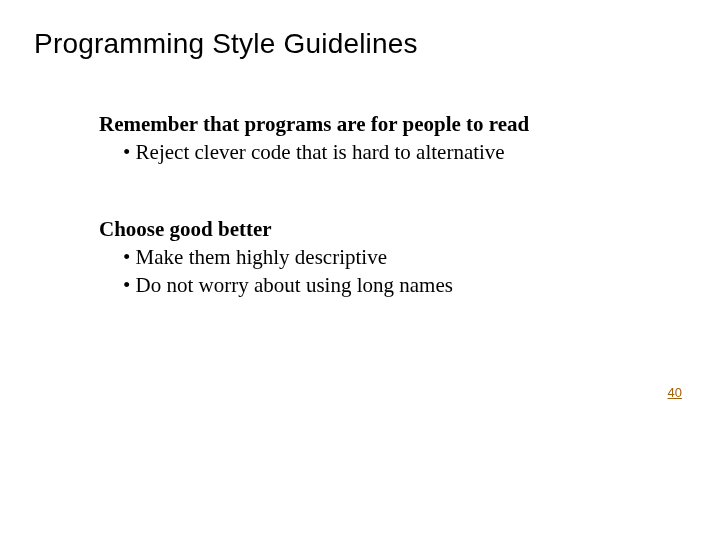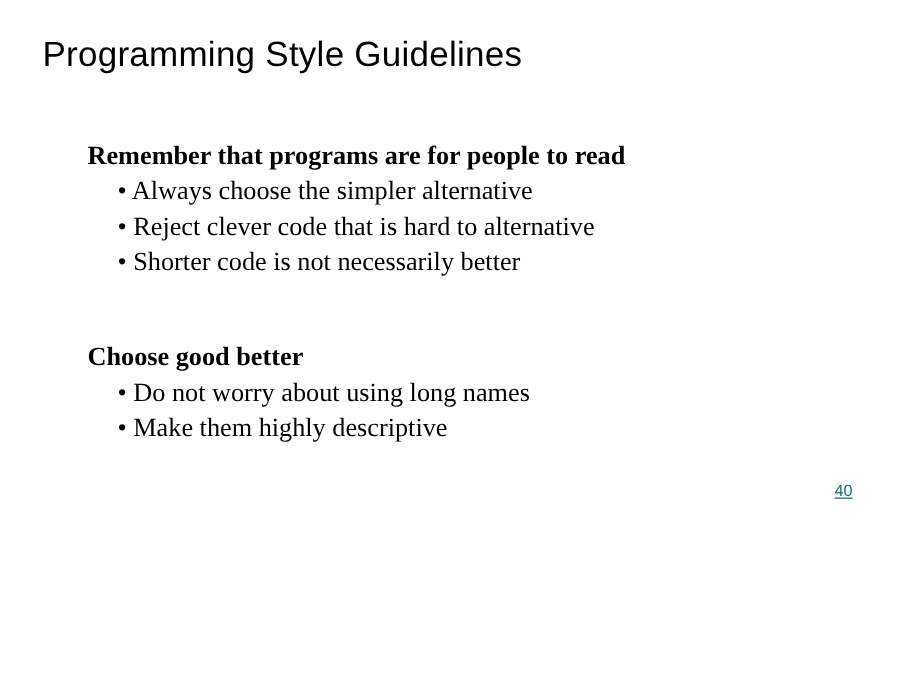--- a/index.html
+++ b/index.html
@@ -20,21 +20,21 @@
     position: relative;
   }
   .title {
     font-family: Arial, Helvetica, sans-serif;
     font-size: 28px;
     font-weight: 400;
     margin: 0 0 50px 0;
     letter-spacing: 0.2px;
   }
   .body {
-    margin-left: 36px;
+    margin-left: 65px;
     margin-right: 40px;
   }
   .section-head {
     font-weight: bold;
     font-size: 21px;
     margin: 0;
     line-height: 1.35;
   }
   ul.bullets {
     list-style: none;
@@ -50,45 +50,43 @@
   }
   .gap {
     height: 48px;
   }
   .pagenum {
     position: absolute;
     bottom: 24px;
     right: 38px;
     font-family: Arial, Helvetica, sans-serif;
     font-size: 13px;
-    color: #0f766e;
+    color: #a16207;
     text-decoration: underline;
   }
 </style>
 </head>
 <body>
 
 <div class="slide">
 
   <h1 class="title">Programming Style Guidelines</h1>
 
   <div class="body">
 
     <p class="section-head">Remember that programs are for people to read</p>
     <ul class="bullets">
-      <li>Always choose the simpler alternative</li>
       <li>Reject clever code that is hard to alternative</li>
-      <li>Shorter code is not necessarily better</li>
     </ul>
 
     <div class="gap"></div>
 
     <p class="section-head">Choose good better</p>
     <ul class="bullets">
+      <li>Make them highly descriptive</li>
       <li>Do not worry about using long names</li>
-      <li>Make them highly descriptive</li>
     </ul>
 
   </div>
 
   <div class="pagenum">40</div>
 
 </div>
 
 </body></html>

